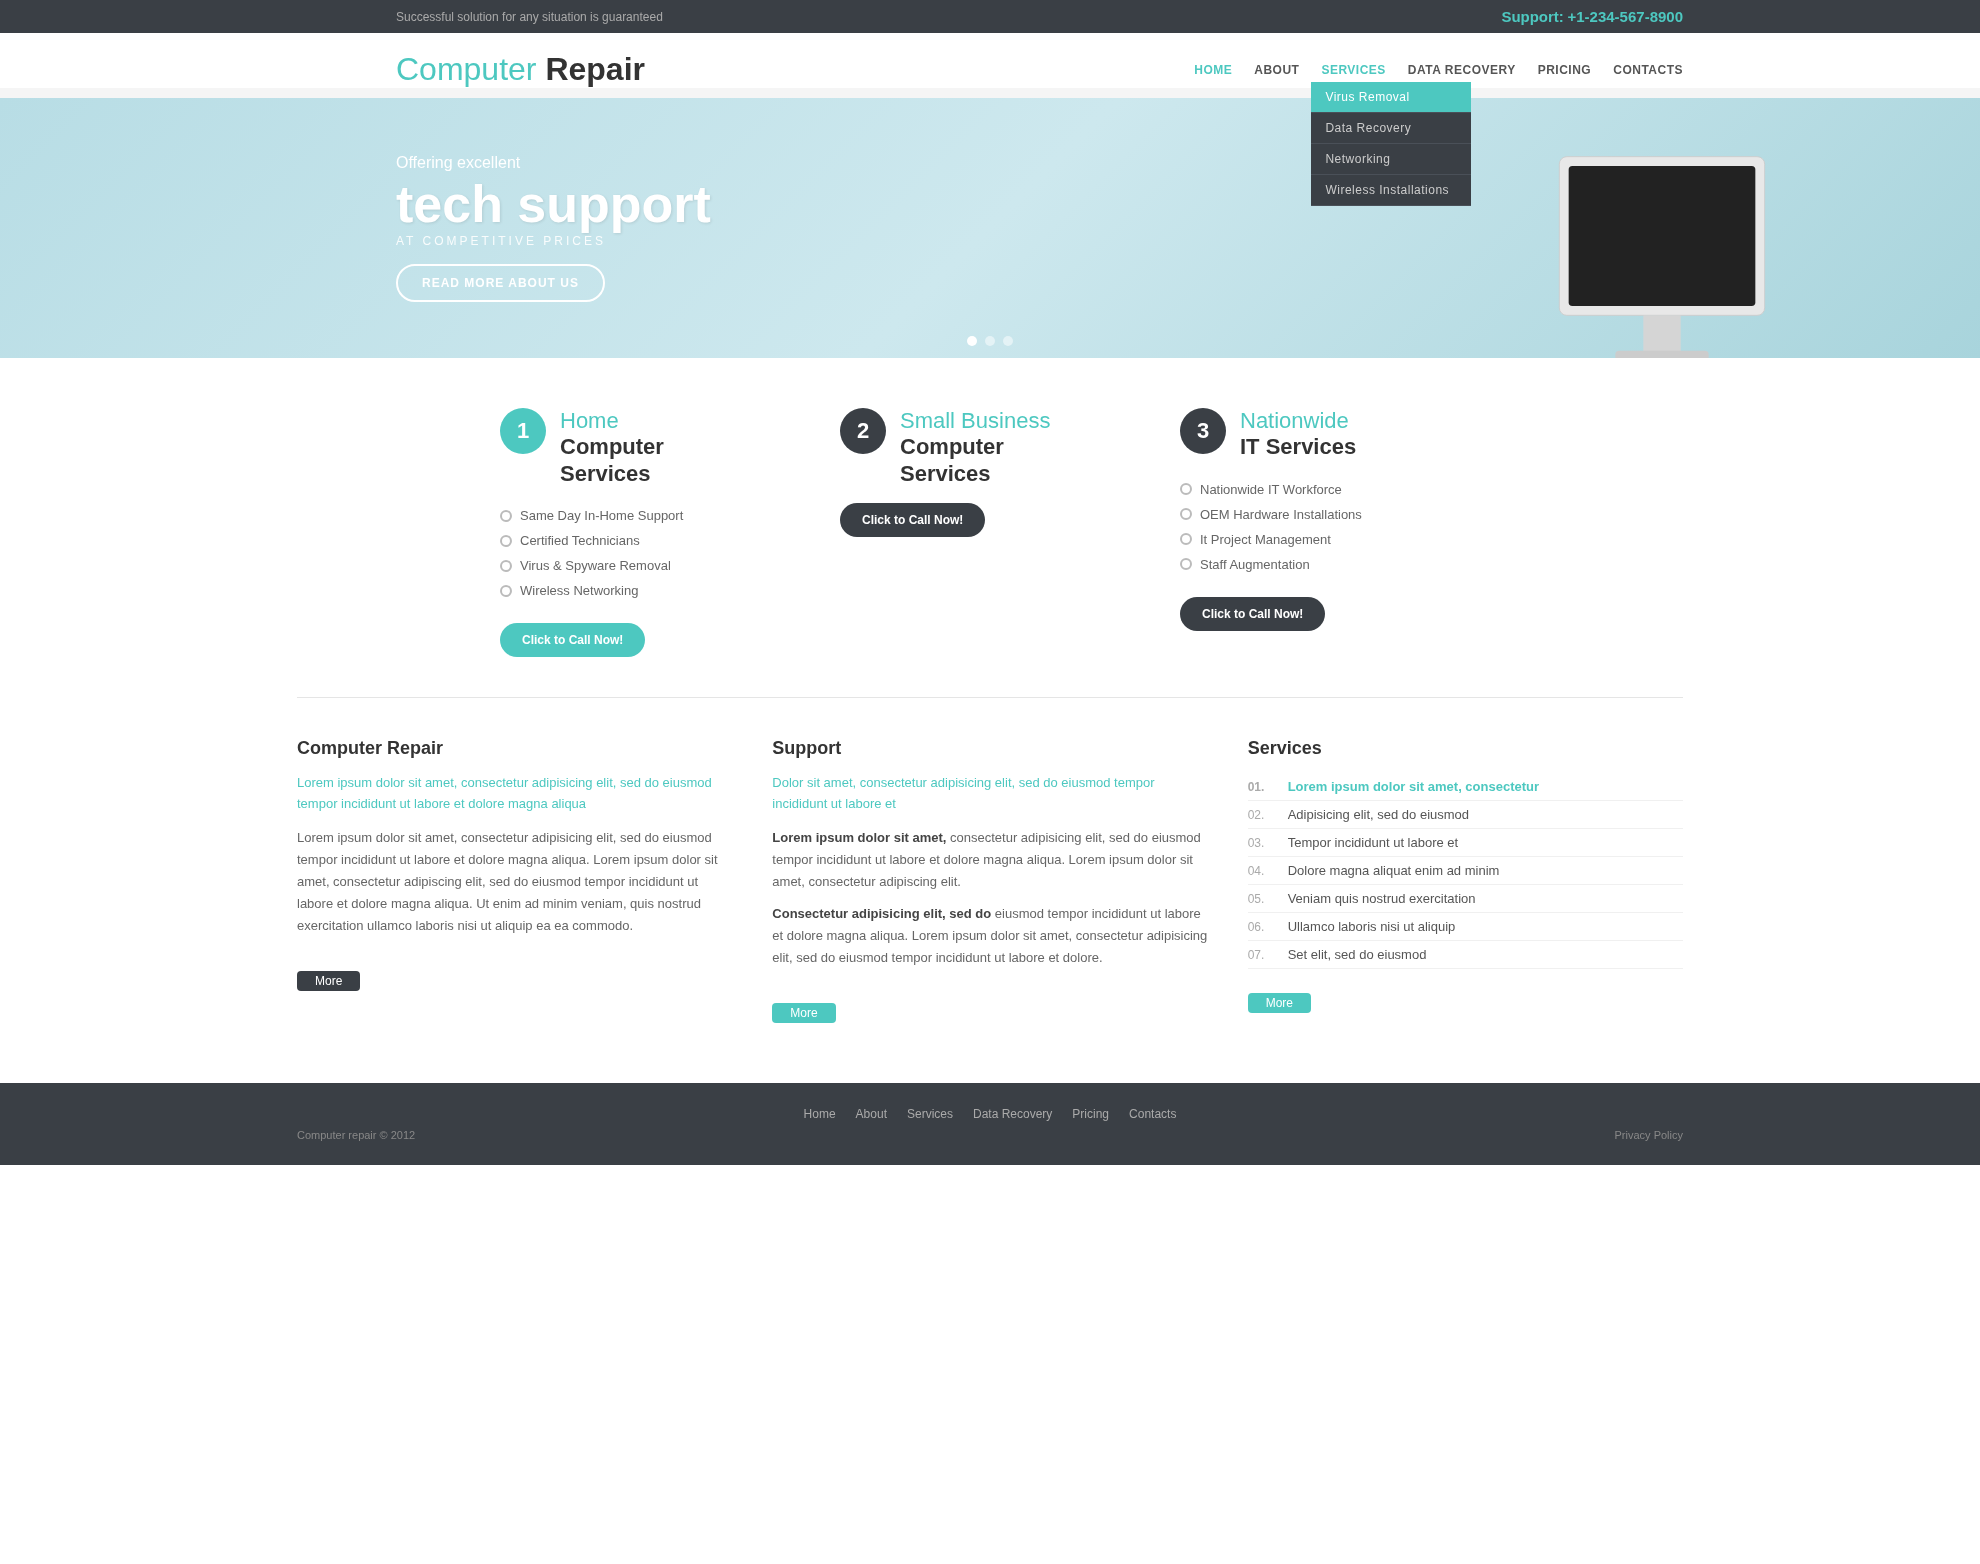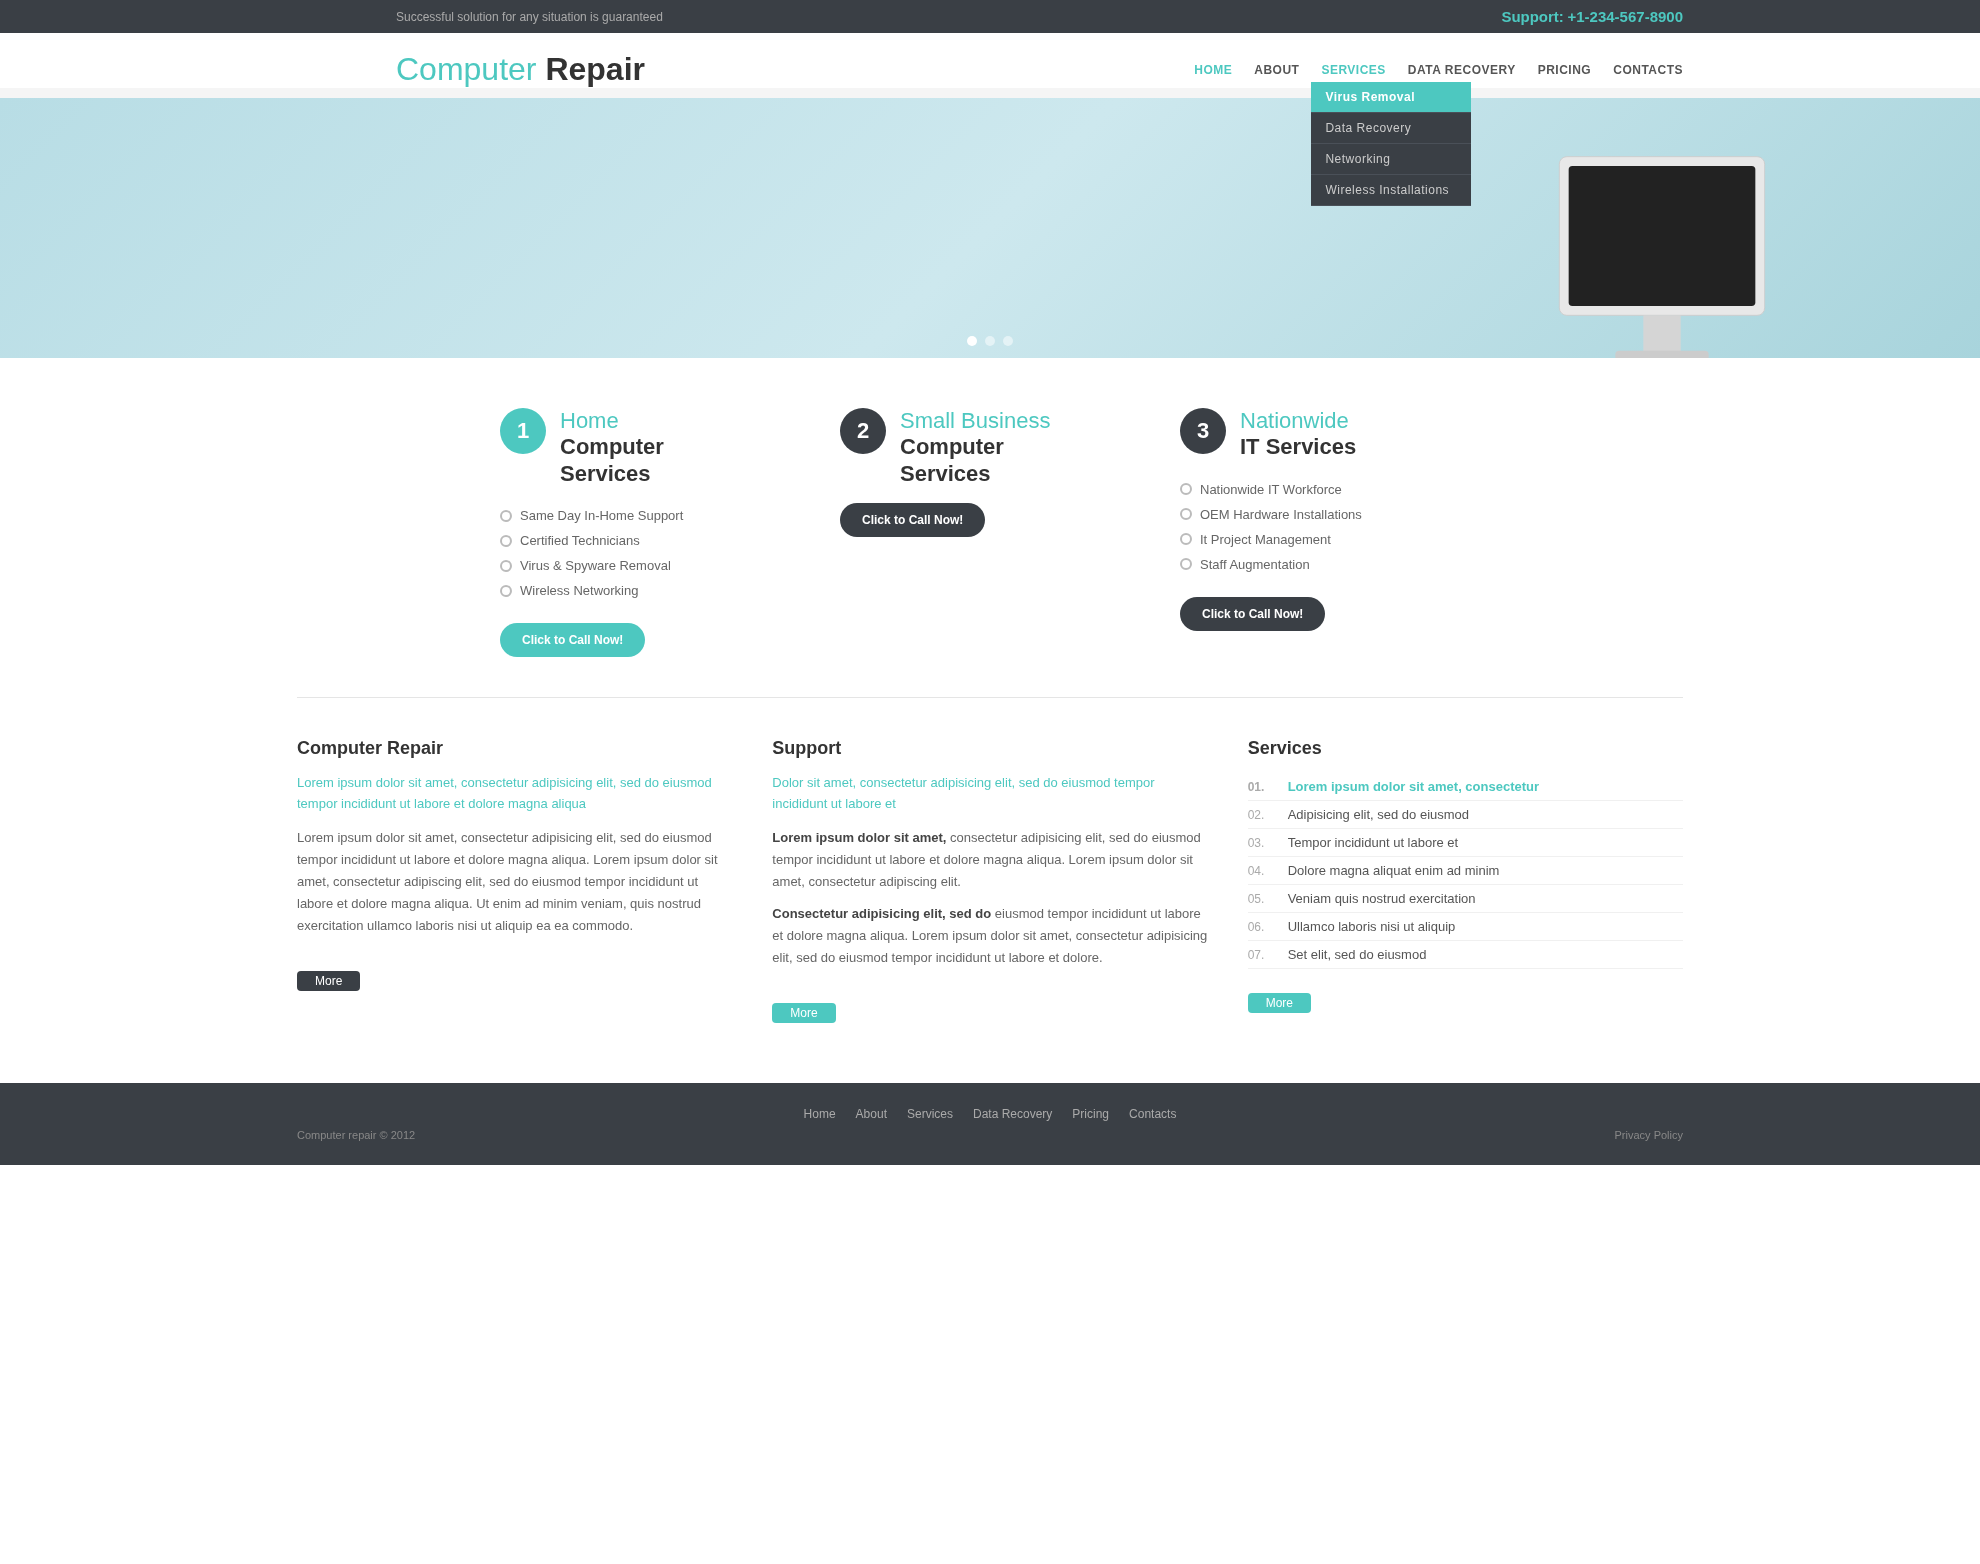--- a/index.html
+++ b/index.html
@@ -83,21 +83,20 @@
       color: #ccc;
       padding: 8px 14px;
       font-size: 12px;
       font-weight: normal;
       text-transform: none;
       border-bottom: 1px solid #4a5058;
     }
     .dropdown-menu a:hover, .dropdown-menu a.selected {
       background: #4dc8c0;
       color: #fff;
-      font-weight: bold;
     }
     .dropdown-menu a.selected {
       background: #4dc8c0;
       color: #fff;
     }
 
     
     .hero {
       background: linear-gradient(135deg, #b8dde5 0%, #cde8ee 50%, #a8d4dc 100%);
       position: relative;
@@ -388,20 +387,26 @@
     </div>
     <a href="#">DATA RECOVERY</a>
     <a href="#">PRICING</a>
     <a href="#">CONTACTS</a>
   </nav>
 </div>
 
 <div class="hero-border">
   <div style="position:relative; overflow:hidden;">
     <div class="hero">
+      <div class="hero-content">
+        <div class="subtitle">Offering excellent</div>
+        <div class="main-title">tech support</div>
+        <div class="tagline">AT COMPETITIVE PRICES</div>
+        <button class="hero-btn">READ MORE ABOUT US</button>
+      </div>
 
       <div class="hero-computer">
         <svg class="monitor-svg" viewBox="0 0 280 300">
 
           <rect x="30" y="20" width="220" height="170" rx="8" ry="8" fill="#e8e8e8" stroke="#ccc" stroke-width="1"></rect>
           <rect x="40" y="30" width="200" height="150" rx="4" ry="4" fill="#222"></rect>
 
           <rect x="120" y="190" width="40" height="40" fill="#d5d5d5"></rect>
           <rect x="90" y="228" width="100" height="12" rx="4" fill="#ccc"></rect>
 

